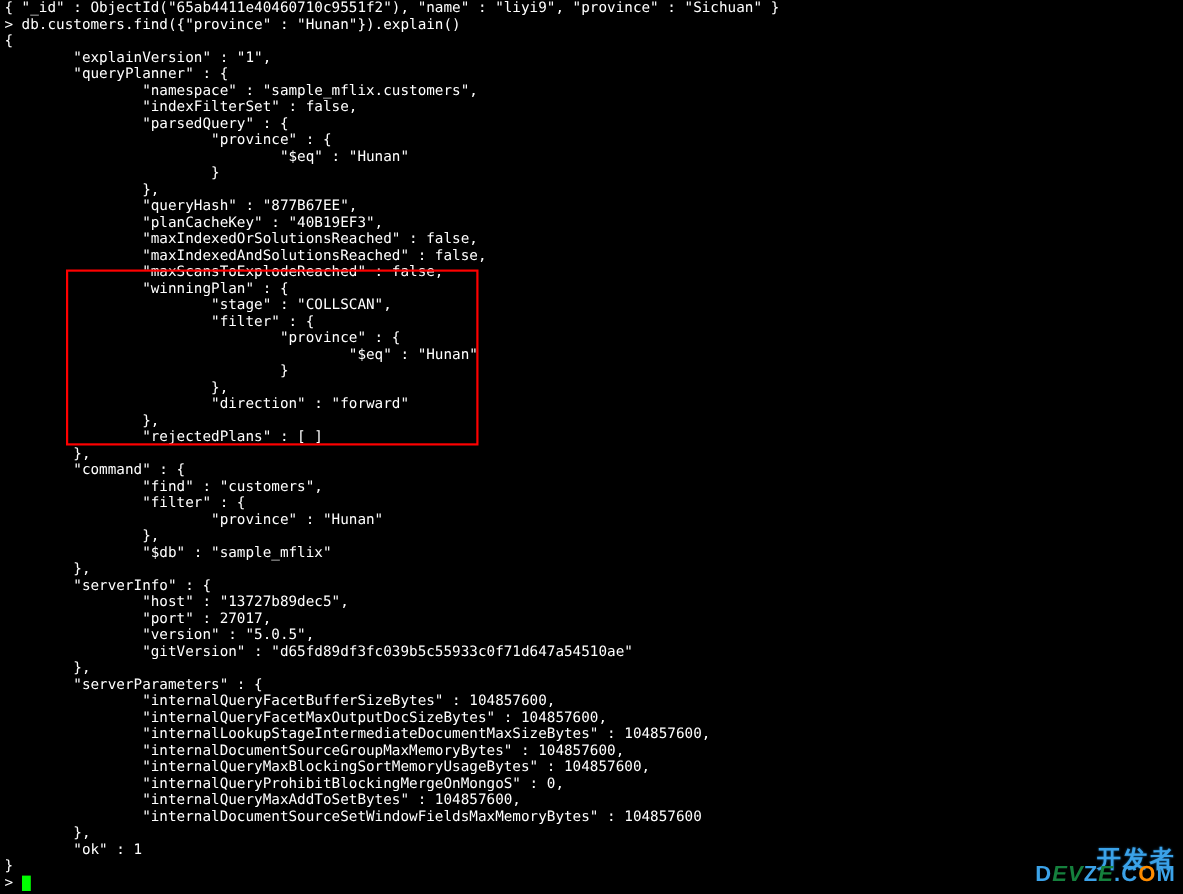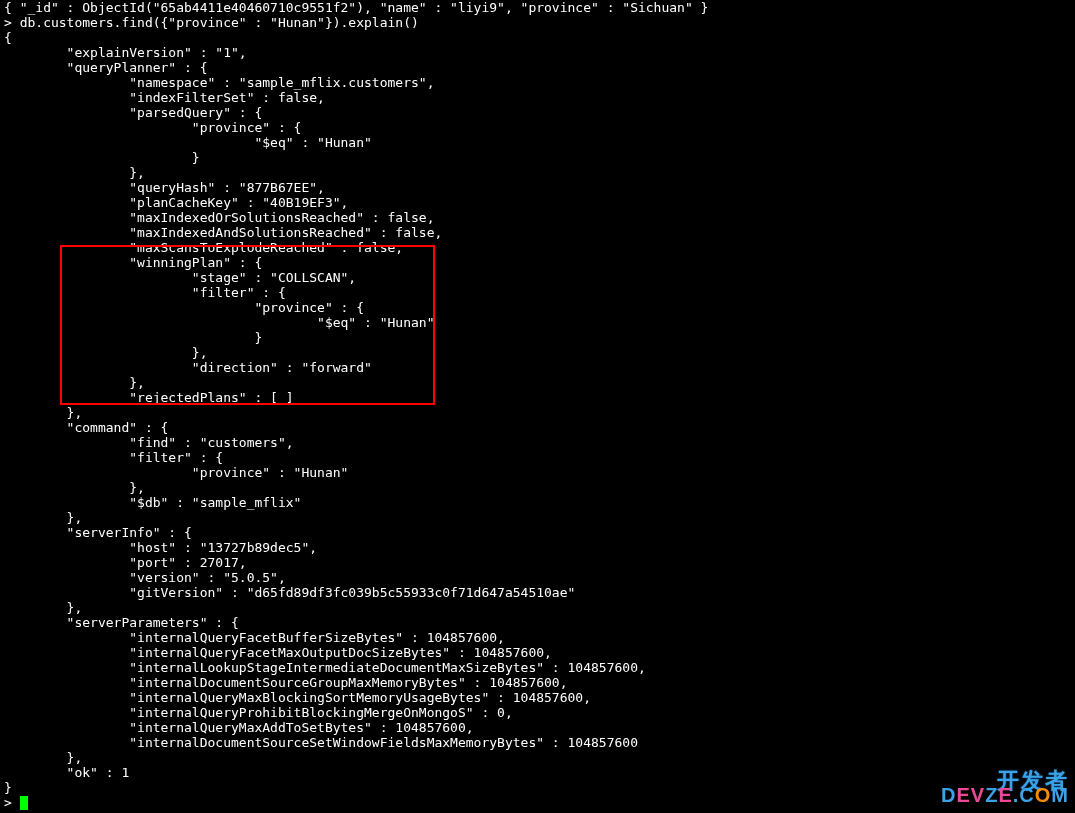--- a/index.html
+++ b/index.html
@@ -51,21 +51,21 @@
     letter-spacing: 2px;
     text-shadow: 0 0 2px #1a6aa8;
   }
   .watermark .en {
     font-family: "Segoe UI", Arial, sans-serif;
     font-size: 20px;
     font-weight: bold;
     letter-spacing: 1px;
   }
   .watermark .dev1 { color: #3ba2e8; }
-  .watermark .dev2 { color: #ec4899; }
+  .watermark .dev2 { color: #15803d; font-style: italic; }
   .watermark .dev3 { color: #3ba2e8; }
   .watermark .dev4 { color: #ff8c00; }
 </style>
 </head>
 <body>
 
 <div class="terminal">
 <pre>{ "_id" : ObjectId("65ab4411e40460710c9551f2"), "name" : "liyi9", "province" : "Sichuan" }</pre>
 <pre>&gt; db.customers.find({"province" : "Hunan"}).explain()</pre>
 <pre>{</pre>

